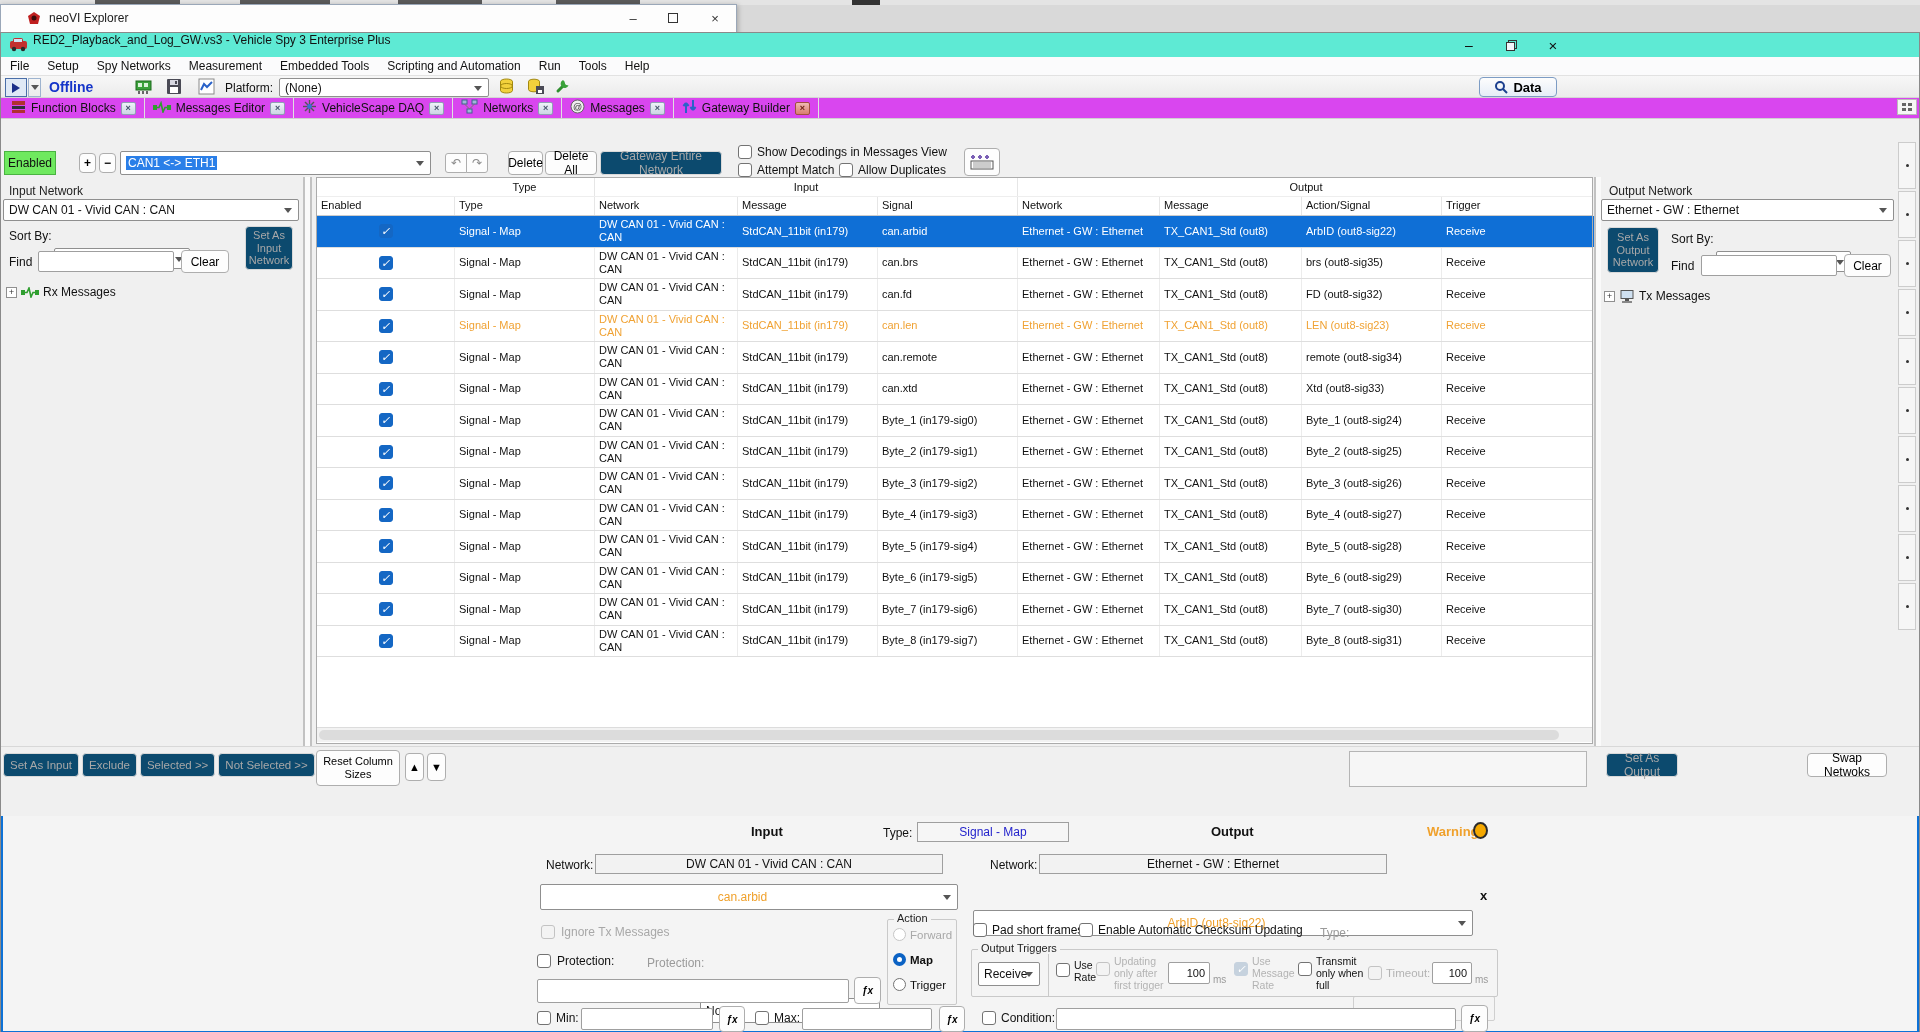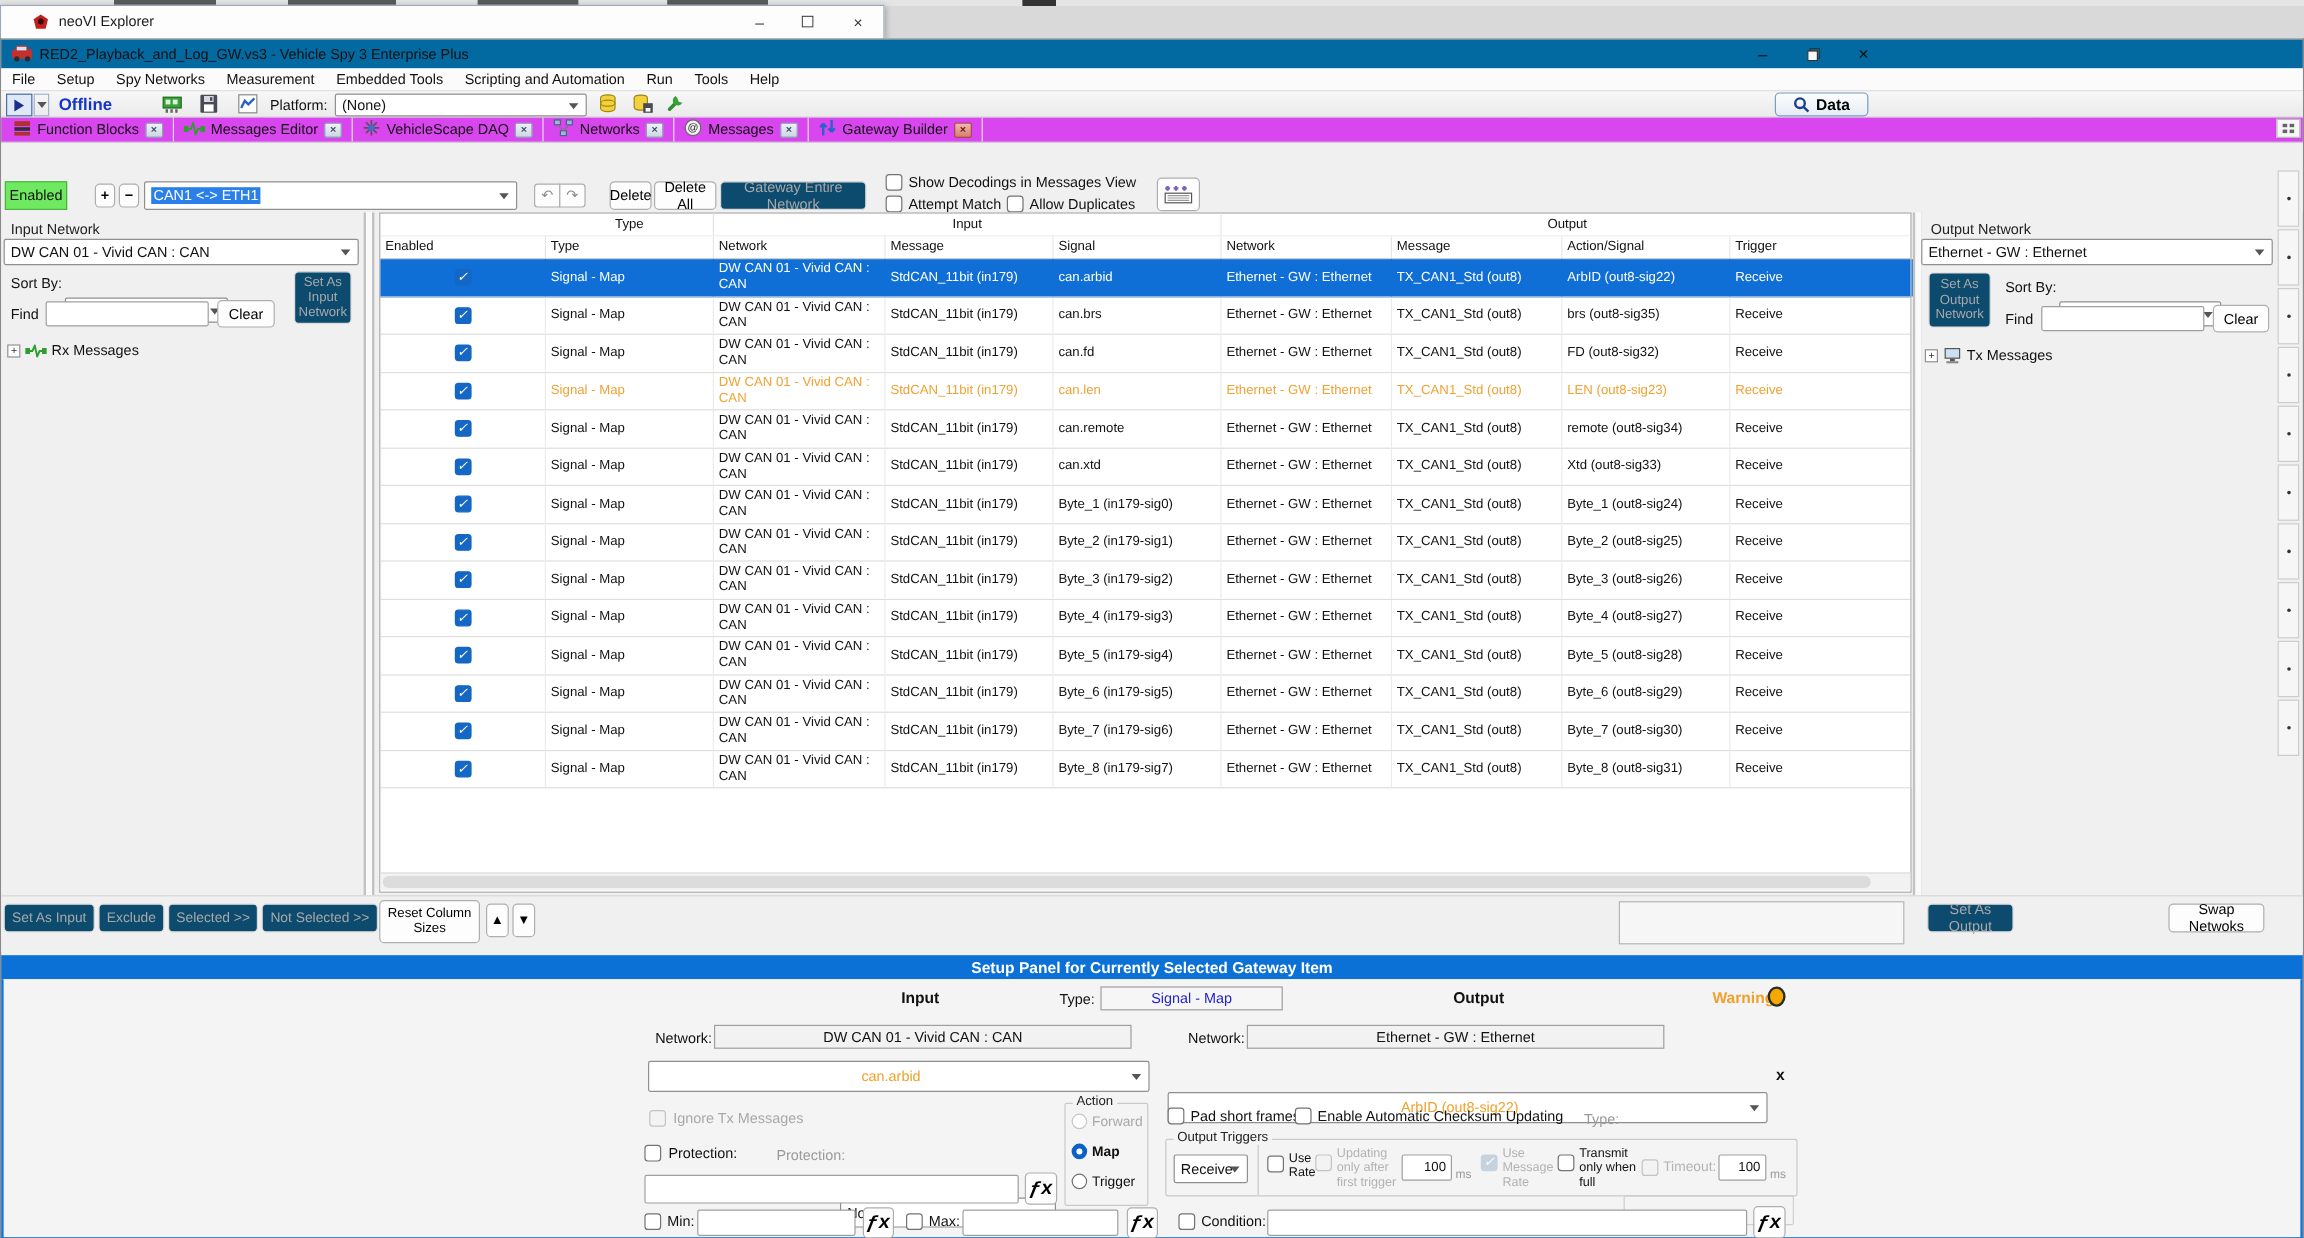--- a/index.html
+++ b/index.html
@@ -15,30 +15,30 @@
 .caret{width:0;height:0;border-left:4px solid transparent;border-right:4px solid transparent;border-top:5px solid #555;position:absolute;right:6px;top:50%;margin-top:-2px}
 .caret.dis{border-top-color:#b5b5b5}
 .field{background:#fff;border:1px solid #9f9f9f;border-radius:2px}
 .cbx{width:14px;height:14px;border:1px solid #737373;border-radius:3px;background:#fff;display:inline-block;flex:none;text-align:center;line-height:12px;font-size:11px;color:transparent}
 .cbx.chk{background:#1467c4;border-color:#1467c4;color:#fff}
 .cbx.dis{border-color:#c3c3c3;background:#f3f3f3}
 .cbx.dis.chk{background:#c6d2de;border-color:#c6d2de;color:#fff}
 .radio{width:13px;height:13px;border:1px solid #737373;border-radius:50%;background:#fff;flex:none}
 .radio.sel{border:4px solid #0b62c4}
 .radio.dis{border-color:#c6c6c6}
-.fx{font-family:Liberation Mono, monospace;font-style:italic;font-weight:bold;font-size:16px}
+.fx{font-family:Liberation Sans, sans-serif;font-style:italic;font-weight:bold;font-size:10px}
 .glabel{color:#9a9a9a}
 .menuitem{padding:2px 9px;color:#111}
 
 #neovi{position:absolute;left:0;top:4px;width:737px;height:44px;background:#fff;border:1px solid #9aa7b8;box-shadow:1px 1px 5px rgba(0,0,0,.25)}
 #neovi .cap{height:26px;display:flex;align-items:center;background:#fdfdfd}
 #neovi .capbtn{width:28px;height:22px;display:flex;align-items:center;justify-content:center;color:#333;font-size:13px}
 
 #vspy{position:absolute;left:0;top:32px;width:1920px;height:1000px;background:#f0f0f0;border:1px solid #8a8a8a;border-bottom:none}
-#title{position:absolute;left:0;top:0;width:100%;height:24px;background:#0369a1;display:flex;align-items:center}
+#title{position:absolute;left:0;top:0;width:100%;height:24px;background:#5eead4;display:flex;align-items:flex-start}
 #menubar{position:absolute;left:0;top:24px;width:100%;height:18px;background:#fbfbfc;display:flex;align-items:center;font-size:12px}
 #toolbar{position:absolute;left:0;top:42px;width:100%;height:23px;background:linear-gradient(#f7f7f7,#ebebeb);border-top:1px solid #e2e2e2;border-bottom:1px solid #d5d5d5}
 #tabbar{position:absolute;left:0;top:65px;width:100%;height:21px;background:#d946ef;border-bottom:1px solid #d0d0d0;display:flex;align-items:center;padding-left:2px}
 .tab{display:flex;align-items:center;gap:5px;padding:0 8px;height:20px;border-right:1px solid #e0e0e0}
 .tabx{width:15px;height:13px;border:1px solid #8fa0b5;background:linear-gradient(#eef2f8,#ccd6e4);border-radius:2px;font-size:9px;line-height:11px;text-align:center;color:#41506a;font-weight:bold}
 .tabx.red{background:linear-gradient(#f0b9b2,#d97c70);border-color:#a0503f;color:#6b1d12}
 #gwbar{position:absolute;left:0;top:86px;width:100%;height:58px;background:#f0f0f0}
 
 .paneltitle{font-size:12px;color:#222}
 .treeplus{width:11px;height:11px;border:1px solid #8f8f8f;background:#fff;font-size:9px;line-height:9px;text-align:center;color:#333;display:inline-block}
@@ -626,23 +626,20 @@
       <span class="btn abs" style="left:426px;top:6px;width:19px;height:28px;font-size:11px">▼</span>
       <span class="abs" style="left:1348px;top:4px;width:238px;height:36px;border:1px solid #b5b5b5;background:#f6f6f6"></span>
       <span class="btn dis abs" style="left:1605px;top:6px;width:72px;height:24px">
           <span>Set As Output</span>
         </span>
       <span class="btn abs" style="left:1806px;top:6px;width:80px;height:24px">
           <span>Swap Netwoks</span>
         </span>
     </div>
 
-    <div id="setuptitle">
-        <span>Setup Panel for Currently Selected Gateway Item</span>
-      </div>
     <div id="setupbody">
       <span class="abs" style="left:748px;top:8px;font-weight:bold;font-size:13px">Input</span>
       <span class="abs" style="left:880px;top:10px">Type:</span>
       <span class="inset abs" style="left:914px;top:6px;width:152px;height:20px;display:flex;align-items:center;justify-content:center;color:#2323cc;background:#f6f6f6">Signal - Map</span>
       <span class="abs" style="left:1208px;top:8px;font-weight:bold;font-size:13px">Output</span>
       <span class="abs" style="left:1424px;top:8px;font-weight:bold;font-size:13px;color:#f0a12c">Warning</span>
       <span class="abs" style="left:1470px;top:6px;width:15px;height:17px;border-radius:50%;background:#f5a800;border:2px solid #2b2b2b"></span>
 
       <span class="abs" style="left:543px;top:42px">Network:</span>
       <span class="inset abs" style="left:592px;top:38px;width:348px;height:20px;display:flex;align-items:center;justify-content:center;background:#f2f2f2">DW CAN 01 - Vivid CAN : CAN</span>

